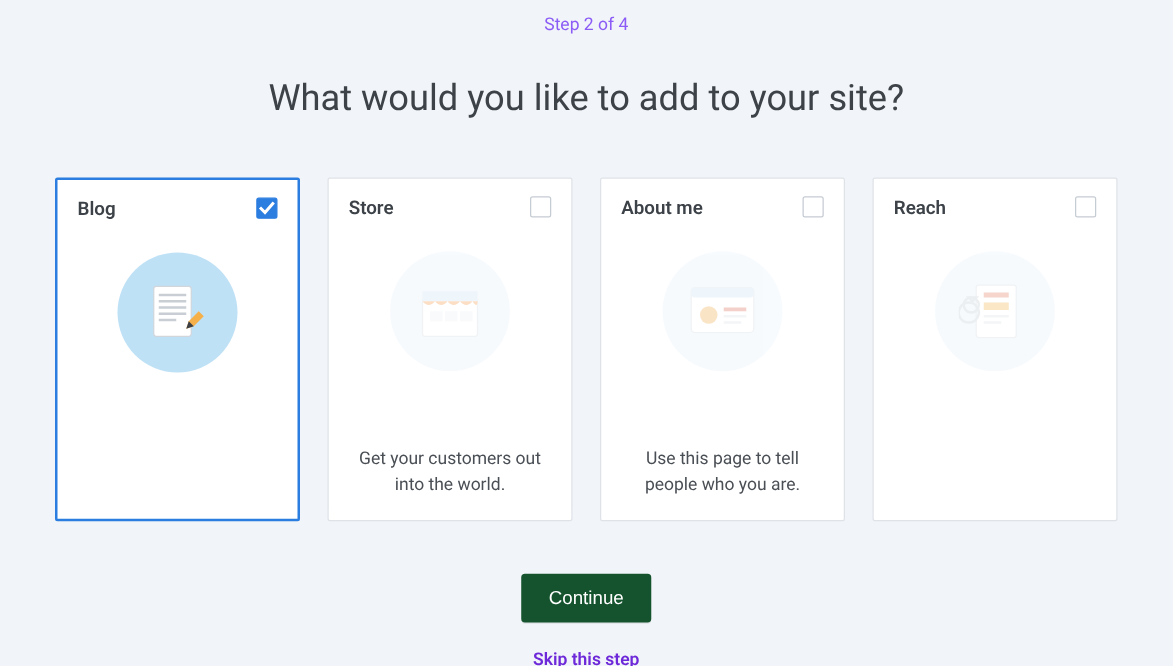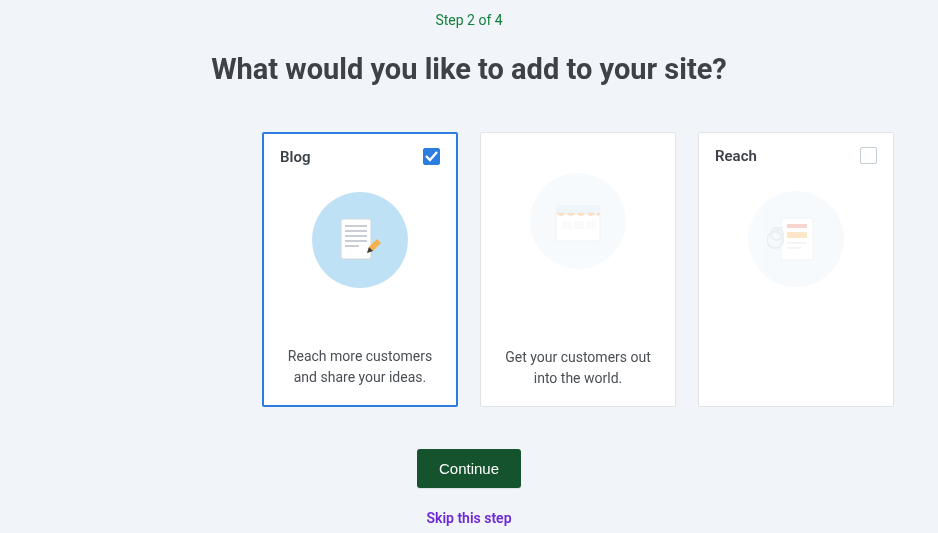--- a/index.html
+++ b/index.html
@@ -1,20 +1,20 @@
 <!DOCTYPE html>
 <html><head>
   <meta charset="utf-8">
   <style>
     * { box-sizing: border-box; margin: 0; padding: 0; }
     body { font-family: -apple-system, BlinkMacSystemFont, "Segoe UI", Roboto, Helvetica, Arial, sans-serif; background: #f1f4f8; width: 938px; height: 533px; overflow: hidden; color: #3a3f44; }
     .wrap { width: 100%; display: flex; flex-direction: column; align-items: center; }
-    .step { font-size: 14px; color: #15803d; margin-top: 12px; }
-    .headline { font-size: 29px; font-weight: 700; color: #3c4248; margin-top: 24px; text-align: center; }
-    .cards { display: flex; gap: 22px; margin-top: 46px; width: 850px; justify-content: flex-end; }
+    .step { font-size: 14px; color: #8b5cf6; margin-top: 12px; }
+    .headline { font-size: 29px; font-weight: 400; color: #3c4248; margin-top: 34px; text-align: center; }
+    .cards { display: flex; gap: 22px; margin-top: 46px; width: 850px; justify-content: space-between; }
     .card { background: #fff; border: 1px solid #dfe3e8; border-radius: 2px; width: 196px; height: 275px; padding: 14px 16px 16px; display: flex; flex-direction: column; align-items: center; position: relative; cursor: pointer; }
     .card.selected { border: 2px solid #2b7de0; }
     .card-header { display: flex; width: 100%; justify-content: space-between; align-items: flex-start; }
     .card-title { font-size: 15px; font-weight: 600; color: #3c4248; }
     .chk { width: 17px; height: 17px; border: 1px solid #c6ccd3; border-radius: 2px; background: #fff; display: inline-flex; align-items: center; justify-content: center; }
     .card.selected .chk { background: #2b7de0; border-color: #2b7de0; }
     .card.selected .chk svg { display: block; }
     .chk svg { display: none; }
     .illus { width: 96px; height: 96px; border-radius: 50%; margin-top: 26px; display: flex; align-items: center; justify-content: center; }
     .card:not(.selected) .illus { opacity: 0.35; }
@@ -45,37 +45,61 @@
           <rect x="10" y="8" width="30" height="40" rx="2" fill="#fff" stroke="#d0d6dc"></rect>
           <rect x="14" y="14" width="22" height="2" fill="#c8ced4"></rect>
             <rect x="14" y="19" width="22" height="2" fill="#c8ced4"></rect>
           <rect x="14" y="24" width="22" height="2" fill="#c8ced4"></rect>
             <rect x="14" y="29" width="22" height="2" fill="#c8ced4"></rect>
           <rect x="14" y="34" width="14" height="2" fill="#c8ced4"></rect>
           <polygon points="46,28 38,36 36,42 42,40 50,32" fill="#f6b04a"></polygon>
           <polygon points="36,42 38,36 42,40" fill="#3b3f44"></polygon>
         </svg>
       </div>
-      <div class="desc">Reach more customers and share your ideas.</div>
     </div>
 
     <div class="card">
+      <div class="card-header">
+        <span class="card-title">Store</span>
+        <span class="chk">
+          
+        </span>
+      </div>
       <div class="illus" style="background:#e8f3fb;">
         <svg width="60" height="56" viewBox="0 0 60 56">
           <rect x="8" y="18" width="44" height="30" rx="2" fill="#fff" stroke="#d6dde3"></rect>
           <rect x="8" y="12" width="44" height="8" fill="#cfe4f4"></rect>
           <path d="M8 20 Q13 26 18 20 Q23 26 28 20 Q33 26 38 20 Q43 26 48 20 Q52 26 52 20" fill="#f4a35a"></path>
           <rect x="14" y="28" width="10" height="8" fill="#eef3f7"></rect>
             <rect x="26" y="28" width="10" height="8" fill="#eef3f7"></rect>
             <rect x="38" y="28" width="10" height="8" fill="#eef3f7"></rect>
         </svg>
       </div>
       <div class="desc">Get your customers out into the world.</div>
     </div>
 
+    <div class="card">
+      <div class="card-header">
+        <span class="card-title">About me</span>
+        <span class="chk">
+          
+        </span>
+      </div>
+      <div class="illus" style="background:#e8f3fb;">
+        <svg width="62" height="50" viewBox="0 0 62 50">
+          <rect x="6" y="6" width="50" height="36" rx="3" fill="#fff" stroke="#d6dde3"></rect>
+          <rect x="6" y="6" width="50" height="8" rx="3" fill="#cfe4f4"></rect>
+          <circle cx="20" cy="28" r="7" fill="#f2b45f"></circle>
+          <rect x="32" y="22" width="18" height="3" fill="#e07a6a"></rect>
+          <rect x="32" y="28" width="18" height="2" fill="#dde3e8"></rect>
+          <rect x="32" y="33" width="14" height="2" fill="#dde3e8"></rect>
+        </svg>
+      </div>
+      <div class="desc">Use this page to tell people who you are.</div>
+    </div>
 
     <div class="card">
       <div class="card-header">
         <span class="card-title">Reach</span>
         <span class="chk">
           
         </span>
       </div>
       <div class="illus" style="background:#e8f3fb;">
         <svg width="58" height="58" viewBox="0 0 58 58">

